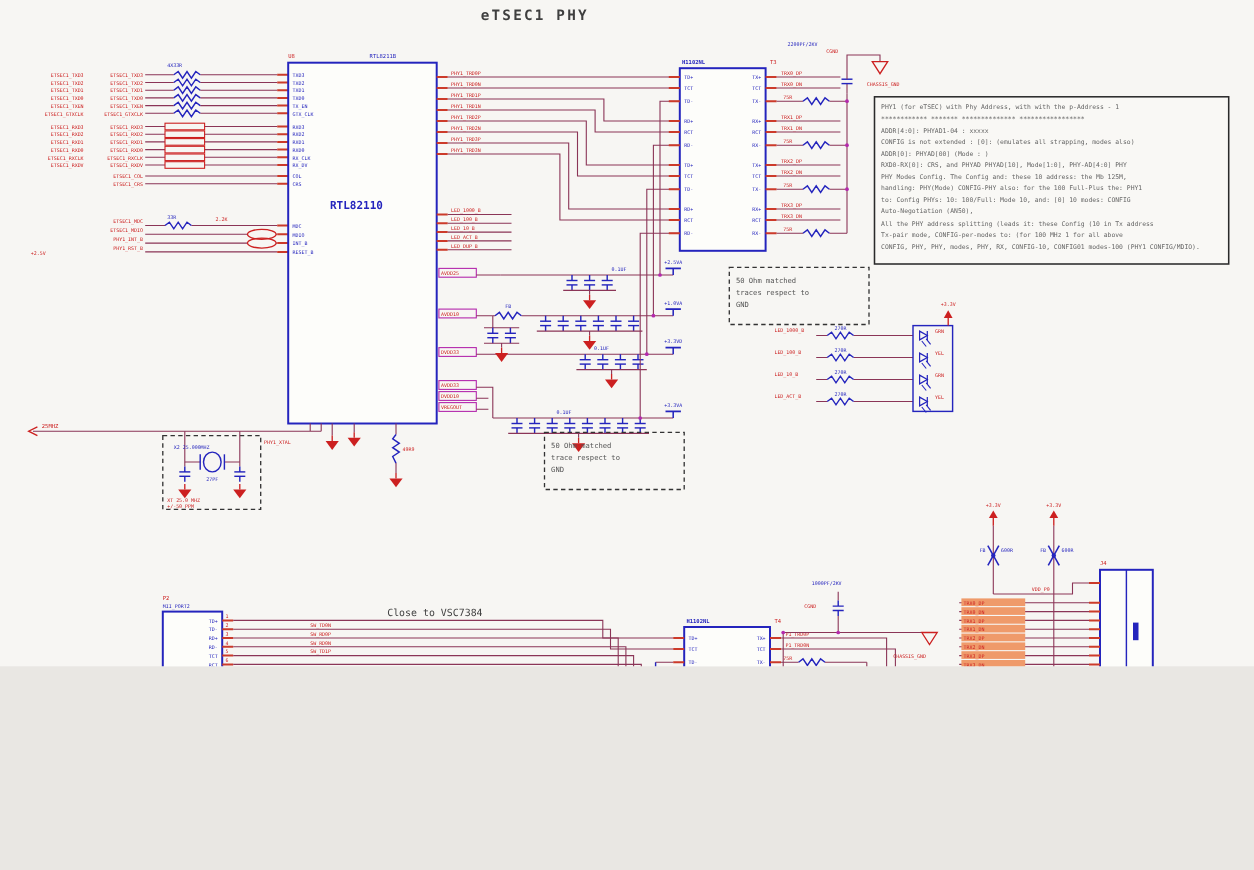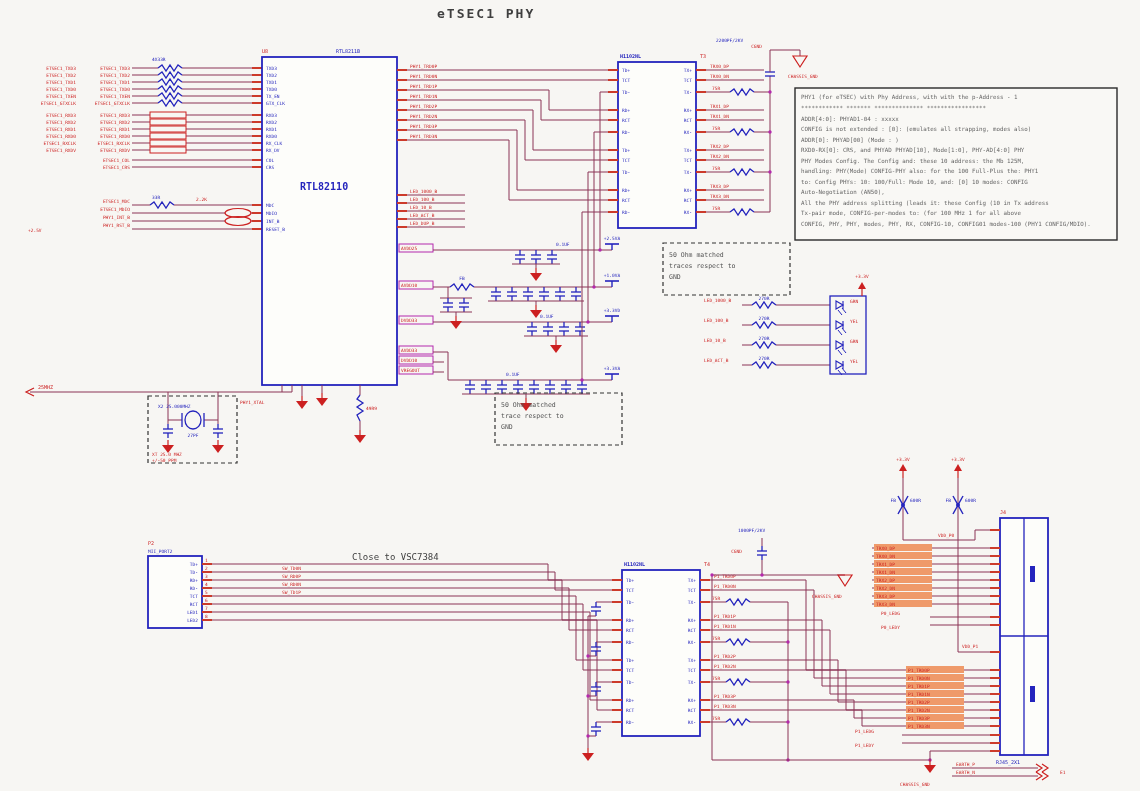--- a/index.html
+++ b/index.html
@@ -1,16 +1,16 @@
 <!DOCTYPE html>
 <html><head>
 <meta charset="utf-8">
 <style>
   html,body{margin:0;padding:0;background:#e9e7e3;}
-  #page{position:relative;width:1140px;height:791px;background:#f7f6f3;overflow:hidden;
+  #page{position:relative;width:1140px;height:606px;background:#f7f6f3;overflow:hidden;
         font-family:"DejaVu Sans Mono",monospace;}
   svg{position:absolute;left:0;top:0;}
   text{font-family:"DejaVu Sans Mono",monospace;}
   .w{stroke:#8b3557;stroke-width:1;fill:none}
   .stub{stroke:#cc3a2a;stroke-width:1.8;fill:none}
   .comp{stroke:#2424bd;stroke-width:1.3;fill:none}
   .ic{stroke:#2424bd;stroke-width:1.8;fill:#fdfdfa}
   .rbox{stroke:#cc2020;stroke-width:1;fill:none}
   .mbox{stroke:#b429ad;stroke-width:1;fill:none}
   .dash{stroke:#333;stroke-width:1.2;fill:none;stroke-dasharray:4 3}

